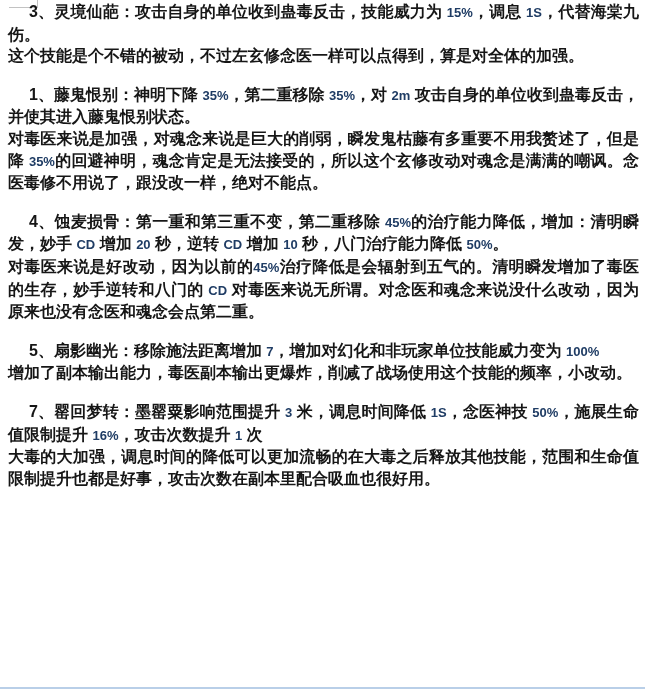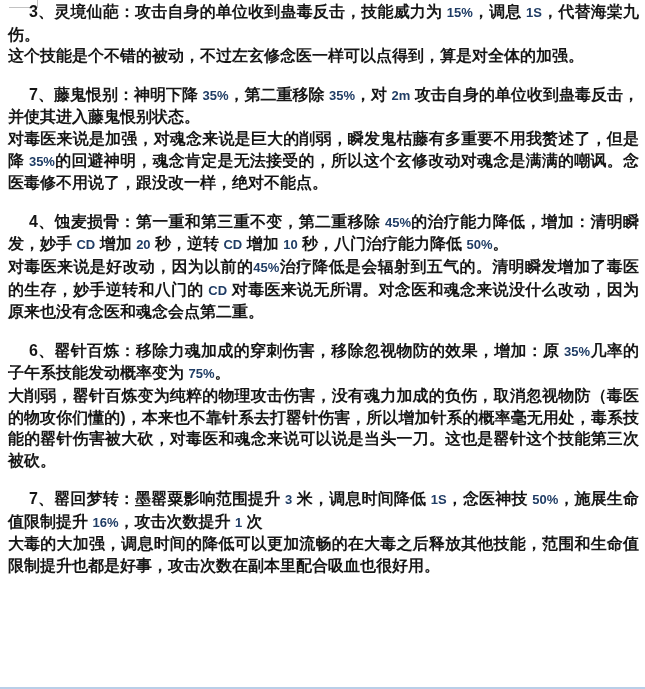--- a/index.html
+++ b/index.html
@@ -58,24 +58,24 @@
 </style>
 </head>
 <body>
 
 <div class="corner-mark"></div>
 
 <div class="doc">
   <div>
       <p class="para"><span class="cn">3、灵境仙葩：攻击自身的单位收到蛊毒反击，技能威力为 </span><span class="num">15%</span><span class="cn">，调息 </span><span class="num">1S</span><span class="cn">，代替海棠九伤。
 这个技能是个不错的被动，不过左玄修念医一样可以点得到，算是对全体的加强。</span></p>
-      <p class="para"><span class="cn">7、藤鬼恨别：神明下降 </span><span class="num">35%</span><span class="cn">，第二重移除 </span><span class="num">35%</span><span class="cn">，对 </span><span class="num">2m</span><span class="cn"> 攻击自身的单位收到蛊毒反击，并使其进入藤鬼恨别状态。
+      <p class="para"><span class="cn">1、藤鬼恨别：神明下降 </span><span class="num">35%</span><span class="cn">，第二重移除 </span><span class="num">35%</span><span class="cn">，对 </span><span class="num">2m</span><span class="cn"> 攻击自身的单位收到蛊毒反击，并使其进入藤鬼恨别状态。
 对毒医来说是加强，对魂念来说是巨大的削弱，瞬发鬼枯藤有多重要不用我赘述了，但是降 </span><span class="num">35%</span><span class="cn">的回避神明，魂念肯定是无法接受的，所以这个玄修改动对魂念是满满的嘲讽。念医毒修不用说了，跟没改一样，绝对不能点。</span></p>
       <p class="para"><span class="cn">4、蚀麦损骨：第一重和第三重不变，第二重移除 </span><span class="num">45%</span><span class="cn">的治疗能力降低，增加：清明瞬发，妙手 </span><span class="num">CD</span><span class="cn"> 增加 </span><span class="num">20</span><span class="cn"> 秒，逆转 </span><span class="num">CD</span><span class="cn"> 增加 </span><span class="num">10</span><span class="cn"> 秒，八门治疗能力降低 </span><span class="num">50%</span><span class="cn">。
 对毒医来说是好改动，因为以前的</span><span class="num">45%</span><span class="cn">治疗降低是会辐射到五气的。清明瞬发增加了毒医的生存，妙手逆转和八门的 </span><span class="num">CD</span><span class="cn"> 对毒医来说无所谓。对念医和魂念来说没什么改动，因为原来也没有念医和魂念会点第二重。</span></p>
-      <p class="para"><span class="cn">6、罂针百炼：移除力魂加成的穿刺伤害，移除忽视物防的效果，增加：原 </span><span class="num">35%</span><span class="cn">几率的子午系技能发动概率变为 </span><span class="num">75%</span><span class="cn">。
-大削弱，罂针百炼变为纯粹的物理攻击伤害，没有魂力加成的负伤，取消忽视物防（毒医的物攻你们懂的)，本来也不靠针系去打罂针伤害，所以增加针系的概率毫无用处，毒系技能的罂针伤害被大砍，对毒医和魂念来说可以说是当头一刀。这也是罂针这个技能第三次被砍。</span></p>
+      <p class="para"><span class="cn">5、扇影幽光：移除施法距离增加 </span><span class="num">7</span><span class="cn">，增加对幻化和非玩家单位技能威力变为 </span><span class="num">100%</span><span class="cn">
+增加了副本输出能力，毒医副本输出更爆炸，削减了战场使用这个技能的频率，小改动。</span></p>
       <p class="para"><span class="cn">7、罂回梦转：墨罂粟影响范围提升 </span><span class="num">3</span><span class="cn"> 米，调息时间降低 </span><span class="num">1S</span><span class="cn">，念医神技 </span><span class="num">50%</span><span class="cn">，施展生命值限制提升 </span><span class="num">16%</span><span class="cn">，攻击次数提升 </span><span class="num">1</span><span class="cn"> 次
 大毒的大加强，调息时间的降低可以更加流畅的在大毒之后释放其他技能，范围和生命值限制提升也都是好事，攻击次数在副本里配合吸血也很好用。</span></p>
     </div>
 </div>
 
 <div class="bottom-line"></div>
 
 </body></html>

